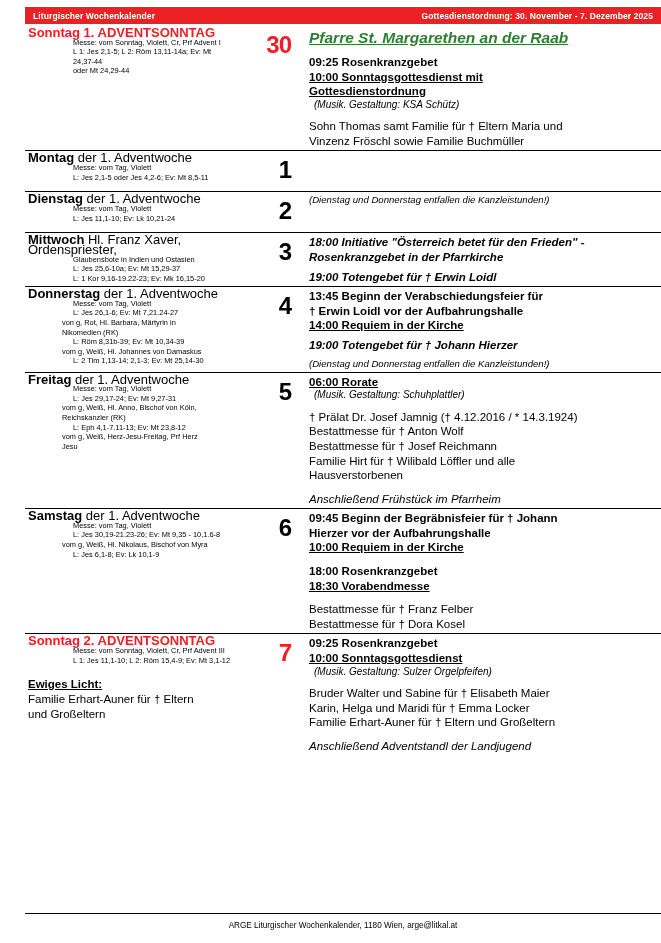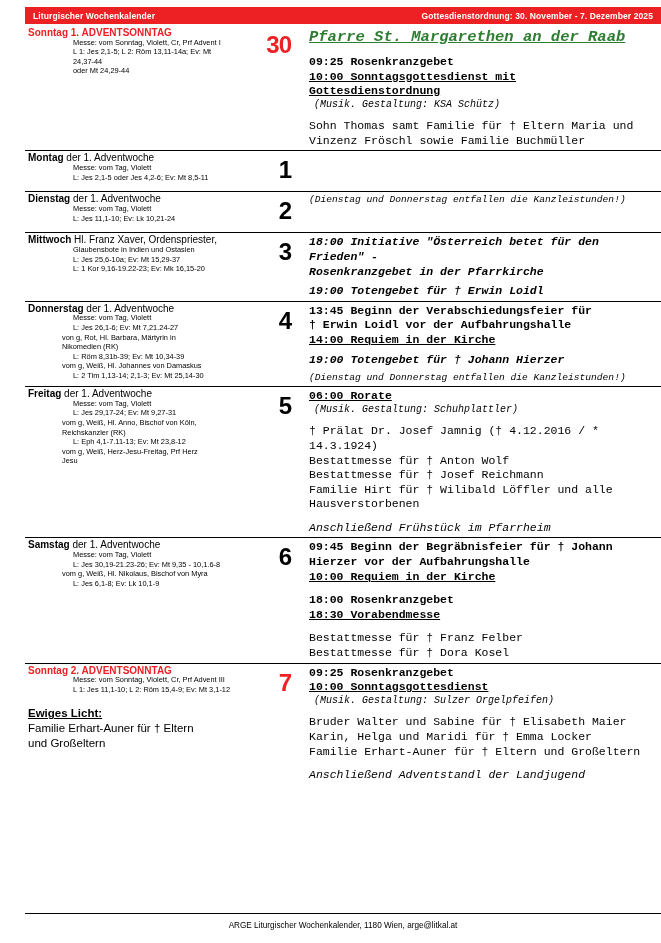--- a/index.html
+++ b/index.html
@@ -82,26 +82,25 @@
     flex: 0 0 62px;
     text-align: right;
     padding-right: 4px;
     box-sizing: border-box;
   }
   .col-events {
     flex: 1 1 auto;
     padding-left: 14px;
     padding-right: 12px;
     box-sizing: border-box;
-    font-family: Liberation Mono, monospace;
   }
 
   
   .lit-title {
-    font-size: 10px;
+    font-size: 13px;
     line-height: 9.6px;
     font-weight: bold;
     margin: 0;
   }
   .lit-title .reg {
     font-weight: normal;
   }
   .lit-title.sunday {
     color: #ED2024;
   }

